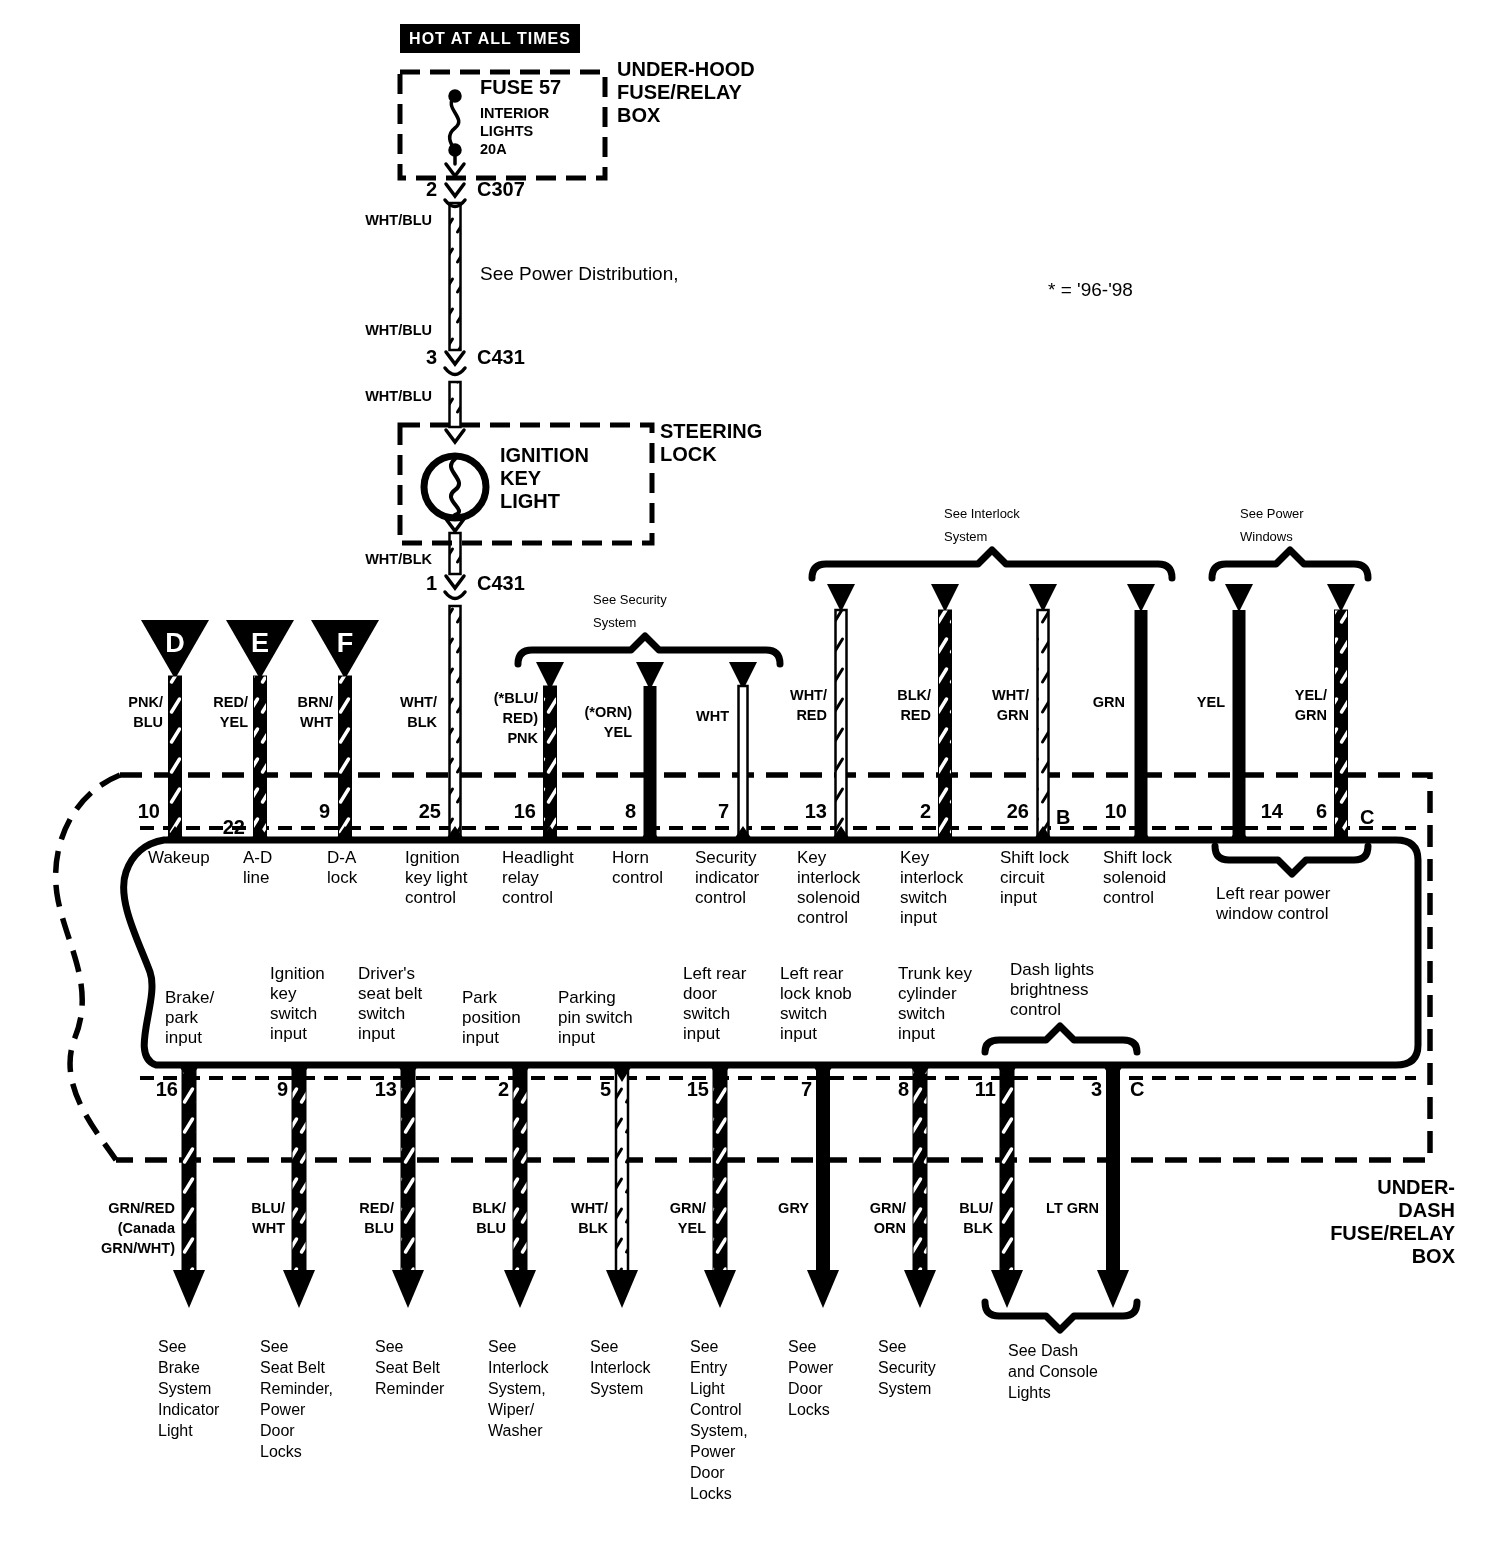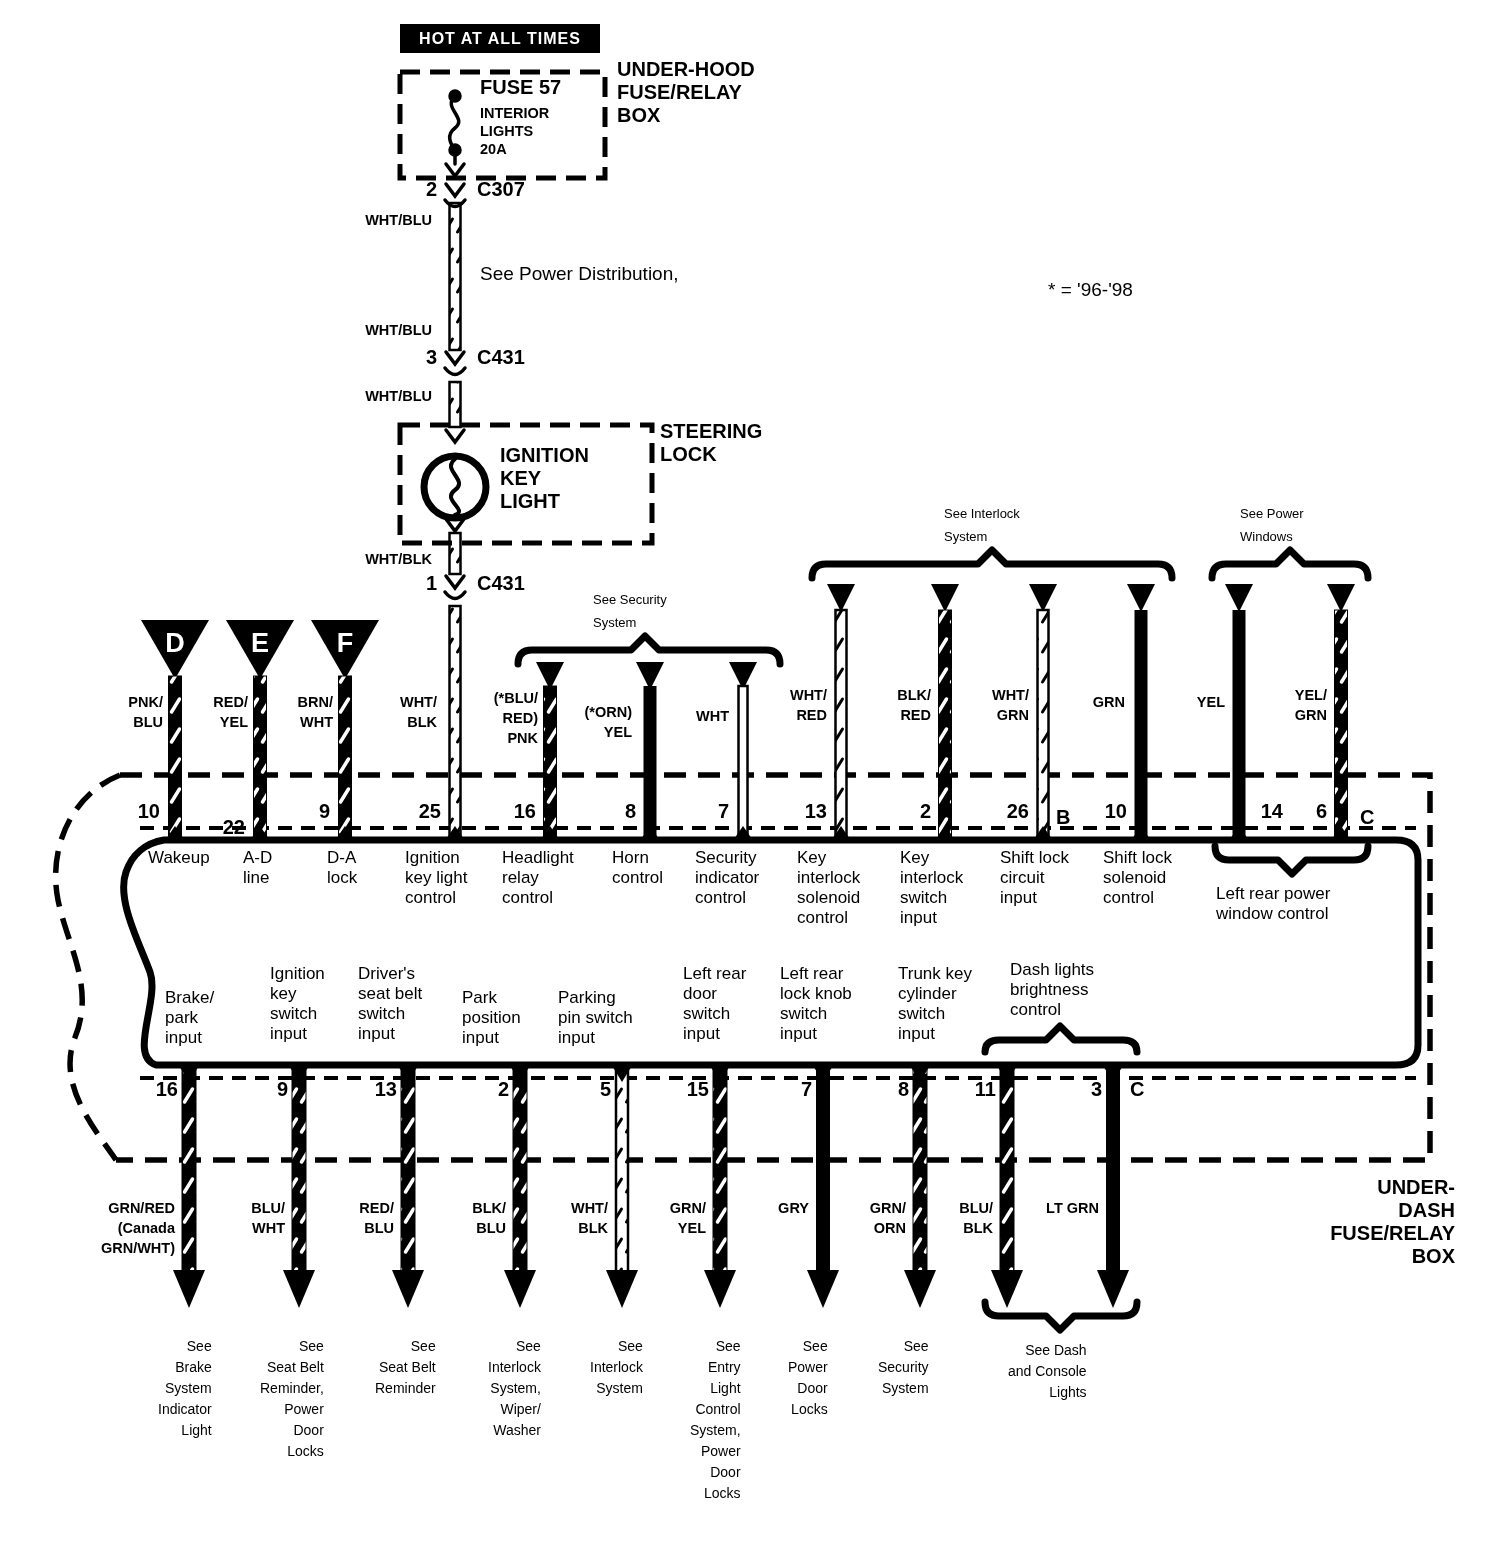--- a/index.html
+++ b/index.html
@@ -3,27 +3,27 @@
 <meta charset="utf-8">
 <style>
   html,body{margin:0;padding:0;background:#fff;}
   #stage{position:relative;width:1503px;height:1545px;background:#fff;overflow:hidden;
          font-family:"Liberation Sans",sans-serif;color:#000;}
   #art{position:absolute;left:0;top:0;}
   .lbl{position:absolute;white-space:pre-line;color:#000;}
   .wire{font-weight:bold;font-size:14.5px;line-height:20px;}
   .pin{font-weight:bold;font-size:20px;line-height:22px;}
   .fn{font-size:17px;line-height:20px;}
-  .dest{font-size:14px;line-height:21px;text-align:right;}
+  .dest{font-size:16px;line-height:21px;}
   .title{font-weight:bold;font-size:20px;line-height:23px;}
   .seelbl{font-size:13px;line-height:23px;}
   .plain{font-size:19px;line-height:23px;}
   .small{font-weight:bold;font-size:14.5px;line-height:18px;}
   .r{transform:translateX(-100%);text-align:right;}
-  .banner{position:absolute;left:400px;top:24px;width:200px;height:29px;background:#000;color:#fff;
+  .banner{position:absolute;left:400px;top:24px;width:180px;height:29px;background:#000;color:#fff;
           font-weight:bold;font-size:16px;line-height:29px;text-align:center;letter-spacing:1px;}
   .tri-letter{font-family:"Liberation Sans",sans-serif;font-weight:bold;font-size:27px;fill:#fff;}
 </style>
 </head>
 <body>
 
 <div id="stage">
 
 <svg id="art" width="1503" height="1545" viewBox="0 0 1503 1545">
   <defs>

